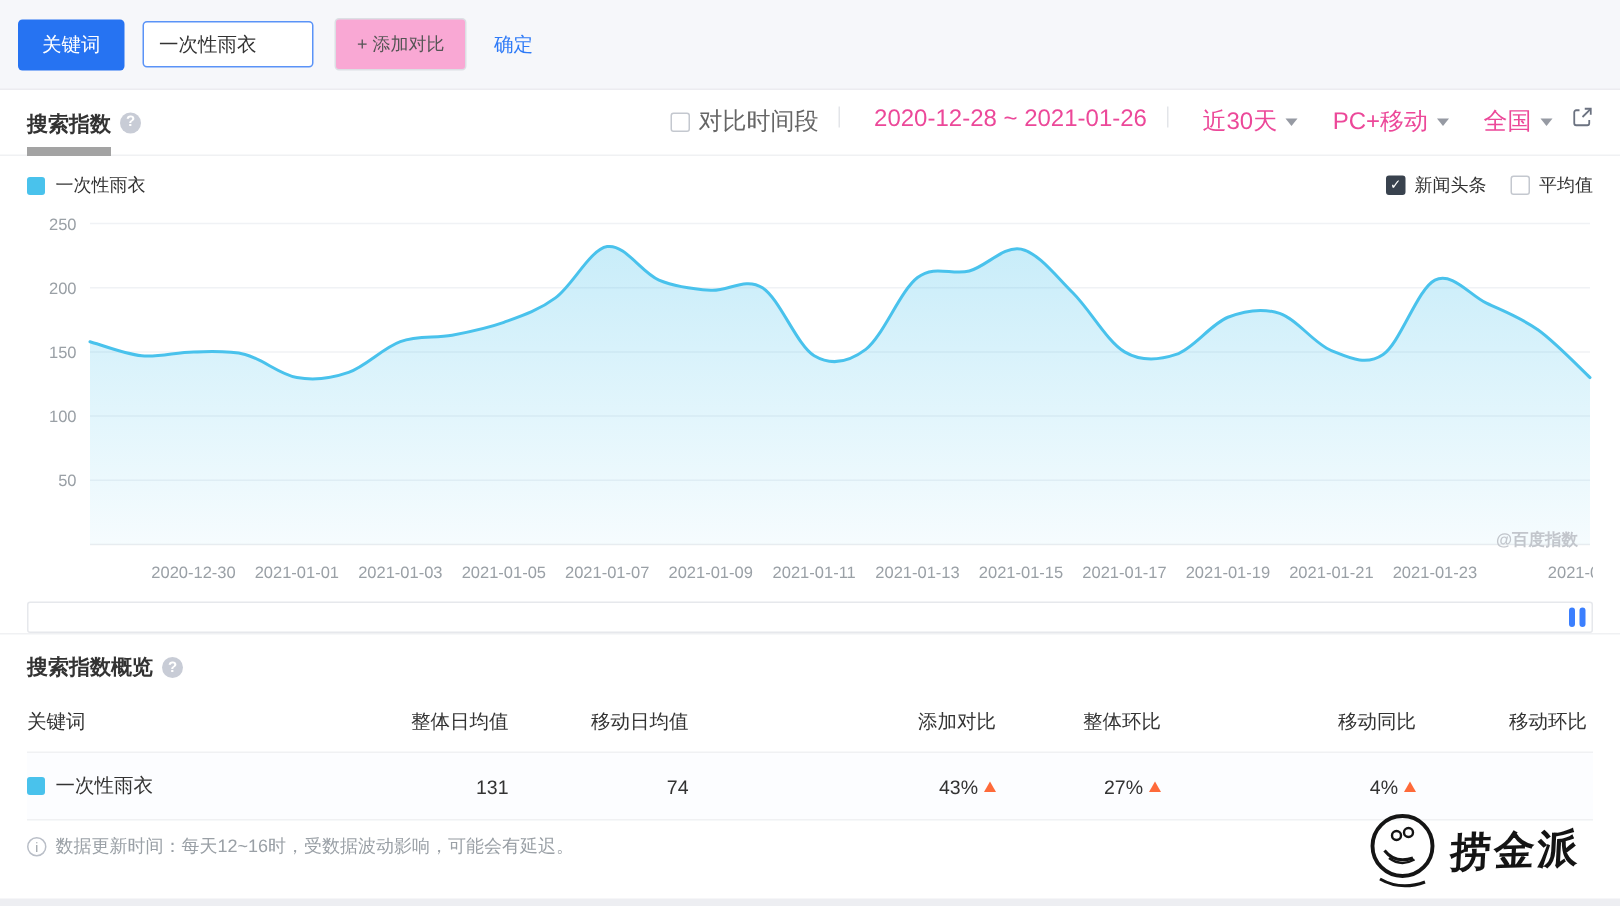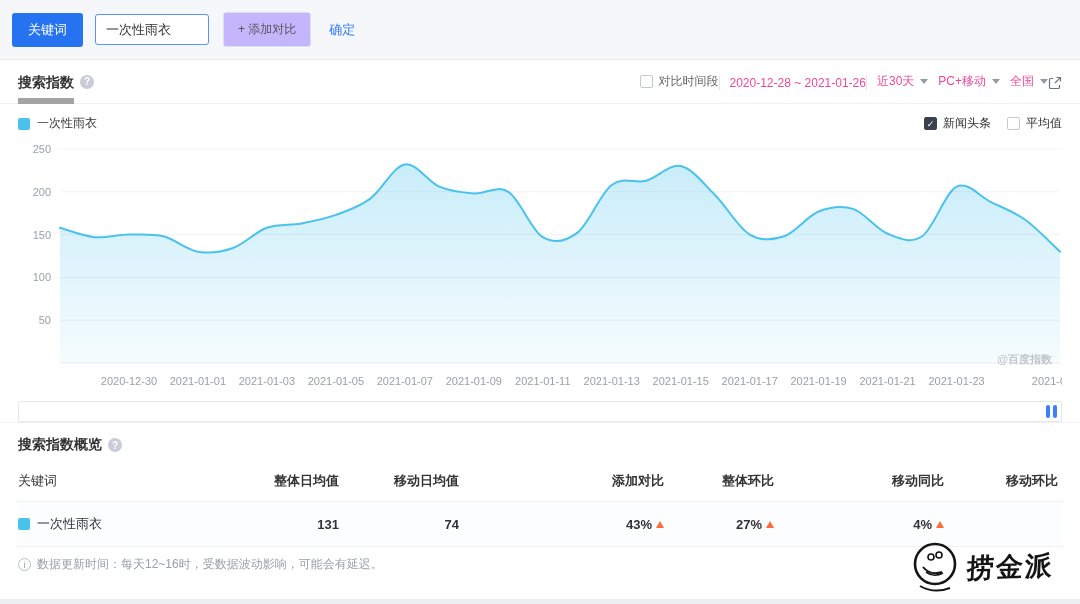--- a/index.html
+++ b/index.html
@@ -17,41 +17,41 @@
     background: #2673f2; color: #fff; border: none; border-radius: 3px;
     font-size: 13px; padding: 8px 16px; cursor: pointer;
     font-family: inherit;
   }
   .kw-input {
     width: 114px; height: 31px; background: #fff; border: 1px solid #5a93f7;
     border-radius: 3px; display: flex; align-items: center; padding: 0 10px;
     font-size: 13px; color: #333;
   }
   .add-btn {
-    background: #c4b5fd; border: 1px solid #dcdfe4; border-radius: 3px;
+    background: #f9a8d4; border: 1px solid #dcdfe4; border-radius: 3px;
     color: #555; font-size: 12px; padding: 8px 14px; margin-left: 2px;
     cursor: pointer; font-family: inherit;
   }
   .confirm { color: #2f7bf7; font-size: 13px; margin-left: 6px; cursor: pointer; text-decoration: none; }
   
   .card-header {
     height: 44px; display: flex; justify-content: space-between; align-items: center;
     padding: 0 18px; border-bottom: 1px solid #f0f1f3;
   }
   .tab-wrap { display: flex; align-items: center; height: 44px; }
   .tab {
     font-size: 14px; font-weight: bold; color: #333; height: 44px; line-height: 44px;
     border-bottom: 6px solid #a3a3a3; cursor: pointer;
   }
   .help-icon {
     width: 14px; height: 14px; border-radius: 50%; background: #c8ccd6; color: #fff;
     font-size: 10px; font-weight: bold; display: inline-flex; align-items: center;
     justify-content: center; margin-left: 6px; cursor: pointer; flex: none;
   }
-  .controls { display: flex; align-items: flex-end; font-size: 12px; color: #555; }
+  .controls { display: flex; align-items: flex-start; gap: 13px; font-size: 16px; color: #555; }
   .chk { display: flex; align-items: center; gap: 6px; cursor: pointer; color: #666; }
   .box {
     width: 13px; height: 13px; border: 1px solid #c4c8cf; border-radius: 2px; background: #fff;
     display: inline-flex; align-items: center; justify-content: center; flex: none;
   }
   .box.checked { background: #39424e; border-color: #39424e; color: #fff; font-size: 9px; }
   .sep { width: 1px; height: 14px; background: #e3e5e9; }
   .ctrl { display: flex; align-items: center; cursor: pointer; color: #ec4899; margin-left: 10px; }
   .caret {
     width: 0; height: 0; border-left: 4px solid transparent; border-right: 4px solid transparent;
@@ -84,21 +84,21 @@
   .ov-header { padding: 13px 18px 9px 18px; display: flex; align-items: center; }
   .ov-title { font-size: 14px; font-weight: bold; color: #333; }
   .table { padding: 0 18px; }
   .thead, .trow {
     display: grid;
     grid-template-columns: 230px 95px 120px 205px 110px 170px 1fr;
     align-items: center;
   }
   .thead { font-size: 13px; color: #333; padding: 9px 0 11px 0; border-bottom: 1px solid #f0f1f3; }
   .trow { padding: 13px 0; font-size: 13px; color: #333; border-bottom: 1px solid #f0f1f3; background: #fcfdff; }
-  .right { text-align: right; font-weight: bold; }
+  .right { text-align: right; }
   .th.right, .td.right { padding-right: 4px; }
   .last { padding-right: 28px; }
   .kwcell { display: flex; align-items: center; }
   .up-arrow {
     display: inline-block; width: 0; height: 0;
     border-left: 4px solid transparent; border-right: 4px solid transparent;
     border-bottom: 7px solid #fe6a3a; margin-left: 4px; position: relative; top: -1px;
   }
   
   .footnote {

